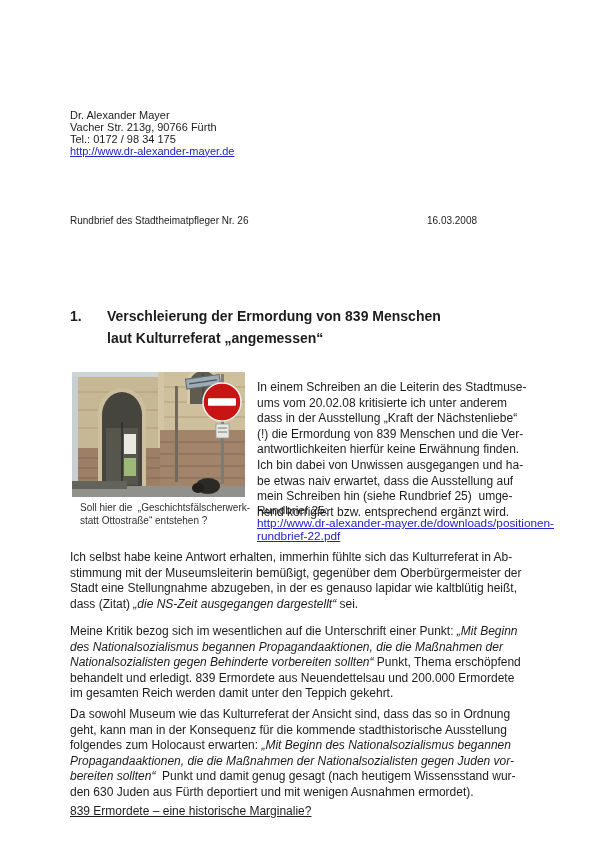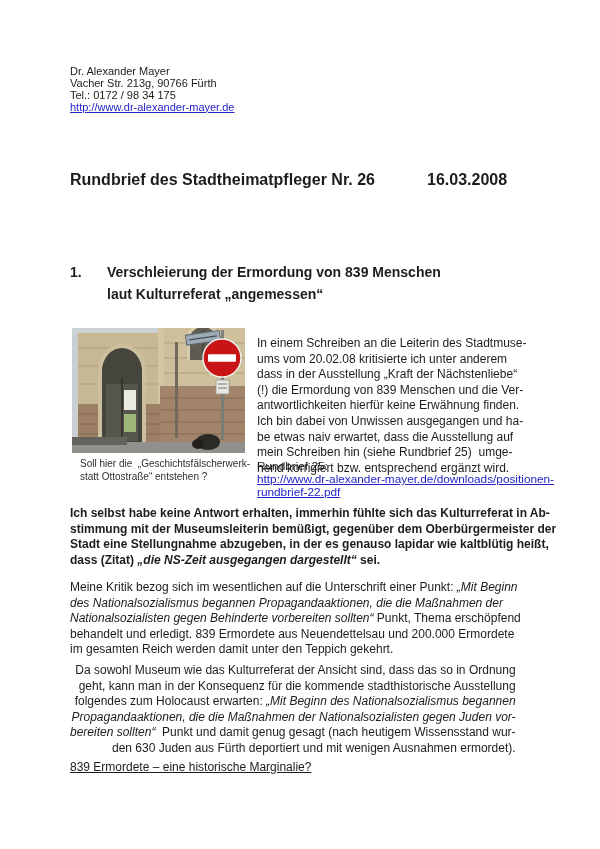--- a/index.html
+++ b/index.html
@@ -1,50 +1,50 @@
 <!DOCTYPE html>
 <html lang="de"><head>
 <meta charset="utf-8">
 <style>
   html,body{margin:0;padding:0;background:#ffffff;}
   .page{
     position:relative;width:600px;height:780px;background:#ffffff;
-    font-family:"Liberation Sans",sans-serif;color:#1c1c1c;overflow:hidden;
+    font-family:"Liberation Sans",sans-serif;color:#1c1c1c;overflow:hidden;margin-top:44px;
   }
   a{color:#2323c8;text-decoration:underline;}
   .it{font-style:italic;}
 
   .sender{position:absolute;left:70px;top:66px;font-size:11px;line-height:11.9px;}
   .sender div{white-space:pre;}
 
   .title-row{position:absolute;left:70px;top:171px;width:470px;height:16px;
-    font-size:16px;font-weight:700;}
+    font-size:10px;font-weight:400;}
   .title-row .date{position:absolute;left:357px;top:0;}
 
   .section{position:absolute;left:70px;top:261px;font-size:14px;font-weight:700;line-height:22px;}
   .section .num{position:absolute;left:0;top:0;}
   .section .txt{margin-left:37px;white-space:pre;}
 
   .photo{position:absolute;left:72px;top:328px;width:173px;height:125px;}
   .photo svg{display:block;}
 
   .caption{position:absolute;left:80px;top:457px;width:190px;
     font-size:10px;line-height:13px;color:#2e2e2e;white-space:pre;}
 
   .intro-col{position:absolute;left:257px;top:336px;
     font-size:12px;line-height:15.6px;white-space:pre;}
 
   .rb25{position:absolute;left:257px;top:460px;font-size:11.8px;line-height:13.2px;}
   .rb25 .lbl{white-space:pre;}
   .rb25 a{white-space:pre;display:inline-block;}
 
   .para{position:absolute;left:70px;font-size:12px;line-height:15.6px;white-space:pre;}
-  #p1{top:506px;font-weight:bold;}
+  #p1{top:506px;}
   #p2{top:580px;}
-  #p3{top:663px;text-align:right;}
+  #p3{top:663px;}
   .closing{position:absolute;left:70px;top:760px;font-size:12px;line-height:15.6px;white-space:pre;text-decoration:underline;}
 </style>
 </head>
 <body>
 
 <div class="page">
 
   <div class="sender">
     <div>Dr. Alexander Mayer</div>
     <div>Vacher Str. 213g, 90766 Fürth</div>

